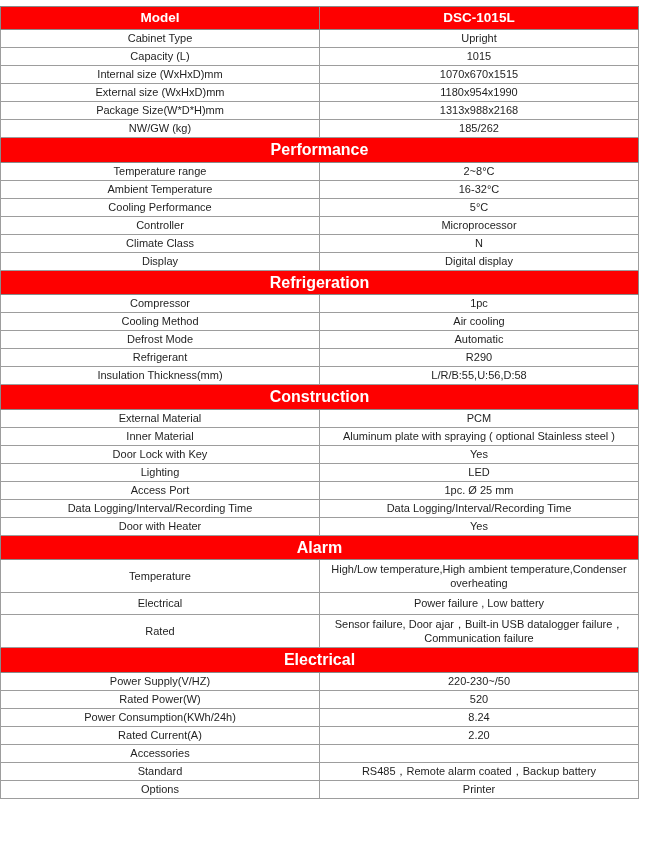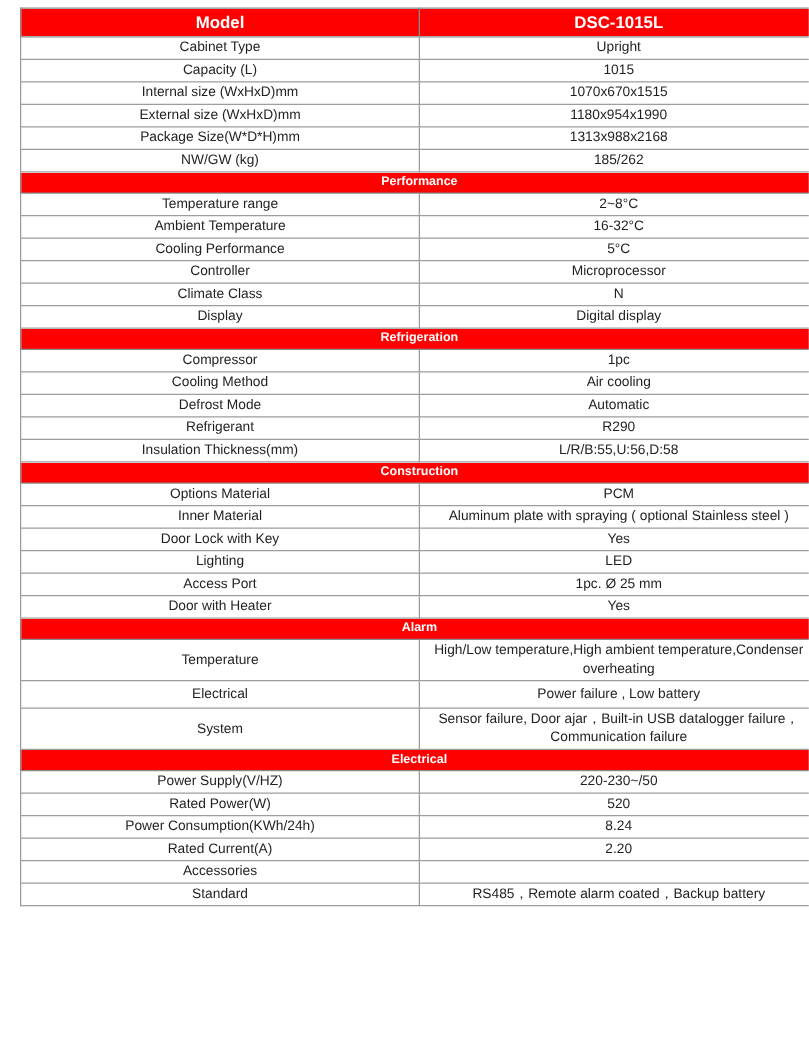--- a/index.html
+++ b/index.html
@@ -11,21 +11,21 @@
   *{margin:0;padding:0;box-sizing:border-box;}
   html,body{background:#ffffff;}
   body{
     width:647px;height:842px;
     font-family:"Liberation Sans", sans-serif;
     color:var(--text);
     overflow:hidden;
   }
   .page{
     width:647px;height:842px;
-    padding:6px 4px 4px 16px;
+    padding:6px 4px 4px 0;
   }
   table.spec{
     width:639px;
     border-collapse:collapse;
     table-layout:fixed;
   }
   table.spec td{
     border:1px solid var(--border);
     text-align:center;
     vertical-align:middle;
@@ -40,21 +40,21 @@
     color:var(--white);
     font-weight:bold;
     font-size:13.5px;
     border-color:#8a8a8a;
   }
   tr.bar td{
     height:17px;
     background:var(--red);
     color:var(--white);
     font-weight:bold;
-    font-size:10px;
+    font-size:16px;
     border-color:#8a8a8a;
   }
   tr.r td{height:18px;}
   tr.med td{height:22px;}
   tr.tall td{height:33px;}
 </style>
 </head>
 <body>
 
 <div class="page">
@@ -136,56 +136,60 @@
           <td>R290</td>
         </tr>
         <tr class="r">
           <td>Insulation Thickness(mm)</td>
           <td>L/R/B:55,U:56,D:58</td>
         </tr>
         <tr class="bar">
           <td colspan="2">Construction</td>
         </tr>
         <tr class="r">
-          <td>Options Material</td>
+          <td>External Material</td>
           <td>PCM</td>
         </tr>
         <tr class="r">
           <td>Inner Material</td>
           <td>Aluminum plate with spraying ( optional Stainless steel )</td>
         </tr>
         <tr class="r">
           <td>Door Lock with Key</td>
           <td>Yes</td>
         </tr>
         <tr class="r">
           <td>Lighting</td>
           <td>LED</td>
         </tr>
         <tr class="r">
           <td>Access Port</td>
           <td>1pc. Ø 25 mm</td>
+        </tr>
+        <tr class="r">
+          <td>Data Logging/Interval/Recording Time</td>
+          <td>Data Logging/Interval/Recording Time</td>
         </tr>
         <tr class="r">
           <td>Door with Heater</td>
           <td>Yes</td>
         </tr>
         <tr class="bar">
           <td colspan="2">Alarm</td>
         </tr>
         <tr class="tall">
           <td>Temperature</td>
           <td>High/Low temperature,High ambient temperature,Condenser overheating</td>
         </tr>
         <tr class="med">
           <td>Electrical</td>
           <td>Power failure , Low battery</td>
         </tr>
         <tr class="tall">
-          <td>System</td>
+          <td>Rated</td>
           <td>Sensor failure, Door ajar，Built-in USB datalogger failure，Communication failure</td>
         </tr>
         <tr class="bar">
           <td colspan="2">Electrical</td>
         </tr>
         <tr class="r">
           <td>Power Supply(V/HZ)</td>
           <td>220-230~/50</td>
         </tr>
         <tr class="r">
@@ -200,16 +204,20 @@
           <td>Rated Current(A)</td>
           <td>2.20</td>
         </tr>
         <tr class="r">
           <td>Accessories</td>
           <td></td>
         </tr>
         <tr class="r">
           <td>Standard</td>
           <td>RS485，Remote alarm coated，Backup battery</td>
+        </tr>
+        <tr class="r">
+          <td>Options</td>
+          <td>Printer</td>
         </tr>
       </tbody>
   </table>
 </div>
 
 </body></html>

